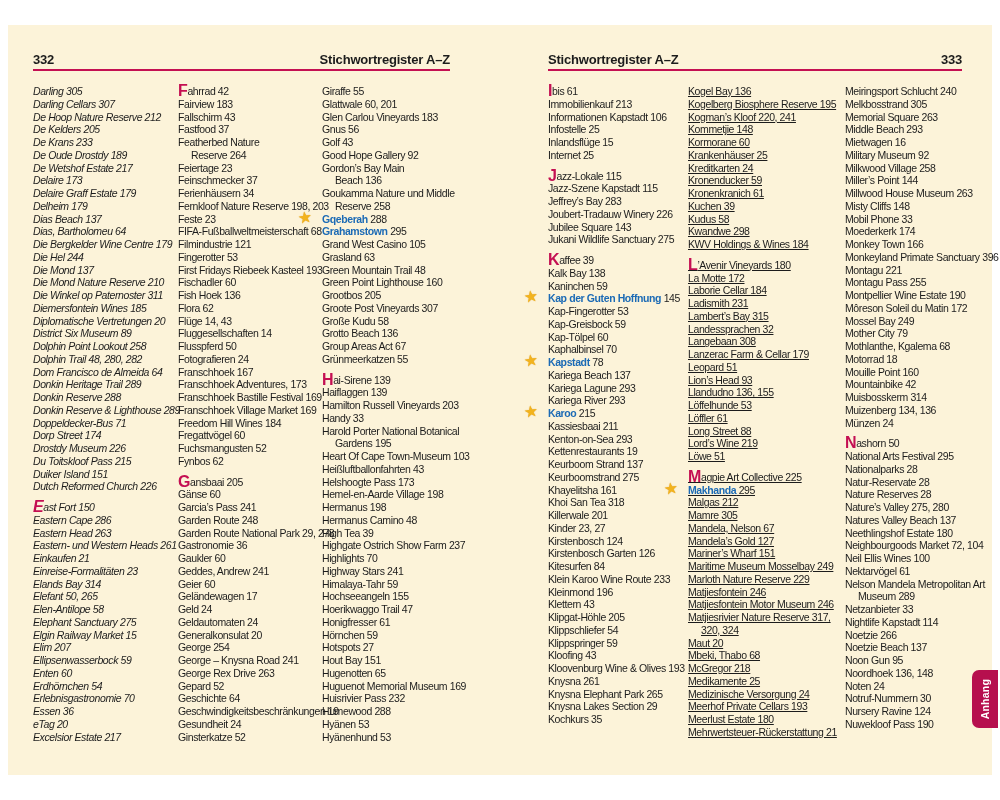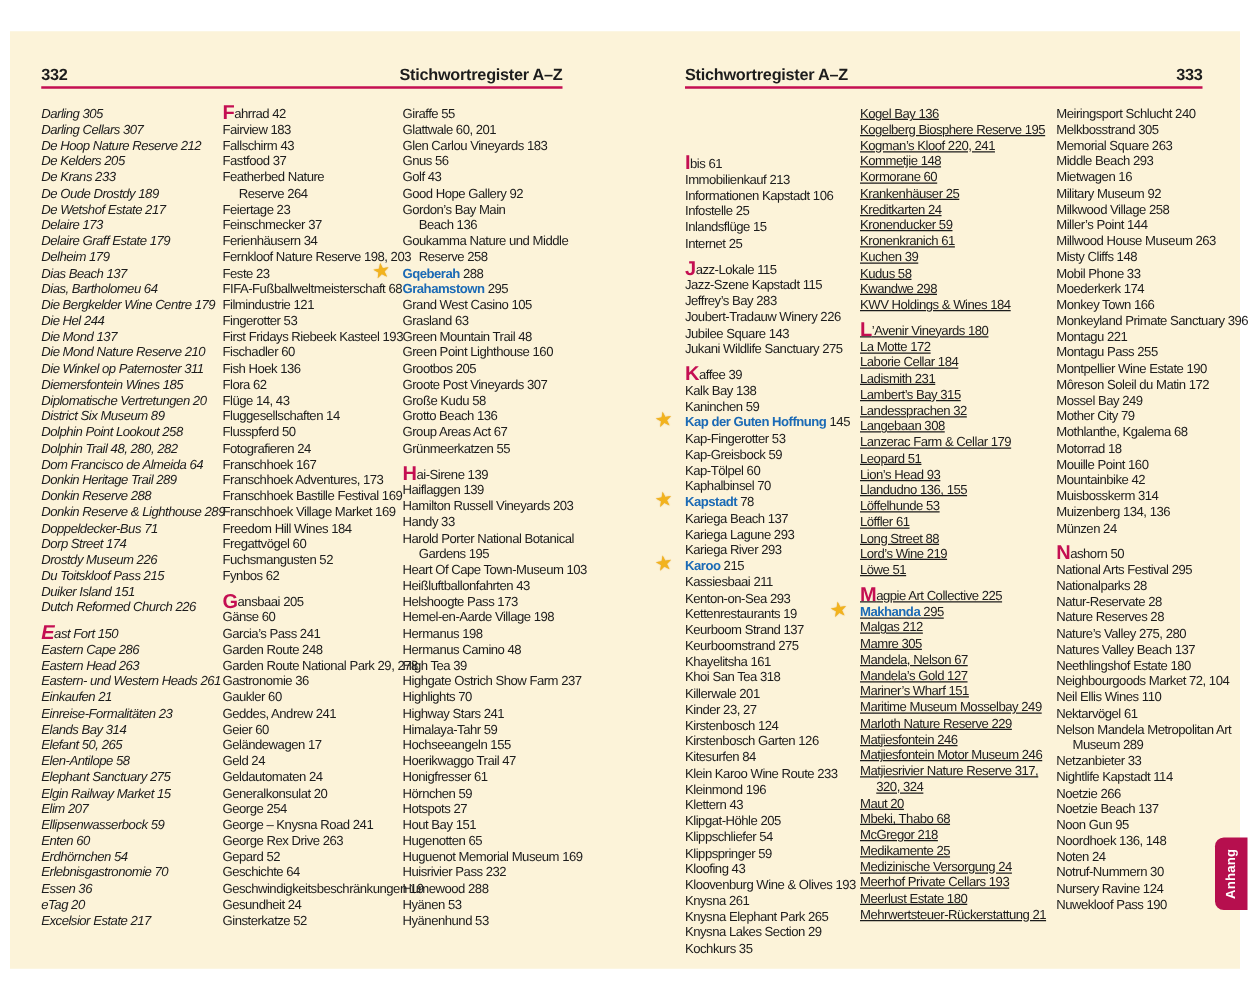--- a/index.html
+++ b/index.html
@@ -7,21 +7,21 @@
          font-family:"Liberation Sans",sans-serif;color:#1c1c1c;}
   .pg-header{position:absolute;top:26px;height:16px;border-bottom:2px solid #c40f52;
              display:flex;justify-content:space-between;align-items:flex-end;
              font-size:13px;font-weight:bold;letter-spacing:-0.2px;padding-bottom:2px;}
   #hdr-left{left:25px;width:417px;}
   #hdr-right{left:540px;width:414px;}
   .col{position:absolute;top:60px;}
   #col1{left:25px;width:146px;font-style:italic;}
   #col2{left:170px;width:145px;}
   #col3{left:314px;width:152px;}
-  #col4{left:540px;width:146px;margin-top:40px;}
+  #col4{left:540px;width:146px;}
   #col5{left:680px;width:146px;text-decoration:underline;}
   #col6{left:837px;width:152px;}
   .entry{position:relative;white-space:nowrap;font-size:10.5px;line-height:12.75px;
          letter-spacing:-0.4px;}
   .entry.gap{margin-top:8px;}
   .entry.indent{padding-left:13px;}
   .cap{color:#c40f52;font-weight:bold;font-size:16px;line-height:12.75px;
        vertical-align:-1px;letter-spacing:-0.4px;}
   .hl{color:#1b6ab5;font-weight:bold;}
   .star{position:absolute;left:-24px;top:-3px;color:#f2b31e;font-size:16px;line-height:16px;
@@ -340,21 +340,21 @@
       <div class="entry">Münzen 24</div>
       <div class="entry gap"><span class="cap">N</span>ashorn 50</div>
       <div class="entry">National Arts Festival 295</div>
       <div class="entry">Nationalparks 28</div>
       <div class="entry">Natur-Reservate 28</div>
       <div class="entry">Nature Reserves 28</div>
       <div class="entry">Nature’s Valley 275, 280</div>
       <div class="entry">Natures Valley Beach 137</div>
       <div class="entry">Neethlingshof Estate 180</div>
       <div class="entry">Neighbourgoods Market 72, 104</div>
-      <div class="entry">Neil Ellis Wines 110</div>
+      <div class="entry">Neil Ellis Wines 100</div>
       <div class="entry">Nektarvögel 61</div>
       <div class="entry">Nelson Mandela Metropolitan Art</div>
       <div class="entry indent">Museum 289</div>
       <div class="entry">Netzanbieter 33</div>
       <div class="entry">Nightlife Kapstadt 114</div>
       <div class="entry">Noetzie 266</div>
       <div class="entry">Noetzie Beach 137</div>
       <div class="entry">Noon Gun 95</div>
       <div class="entry">Noordhoek 136, 148</div>
       <div class="entry">Noten 24</div>

